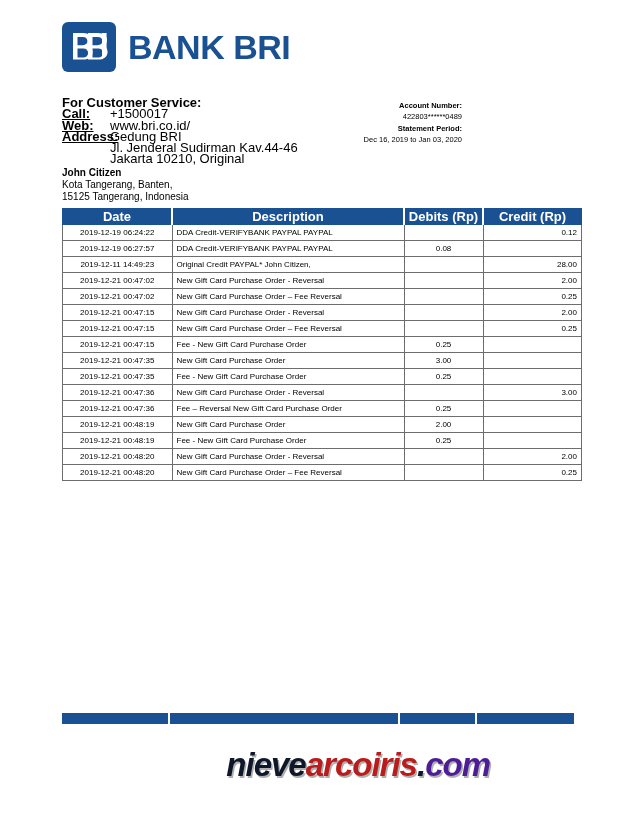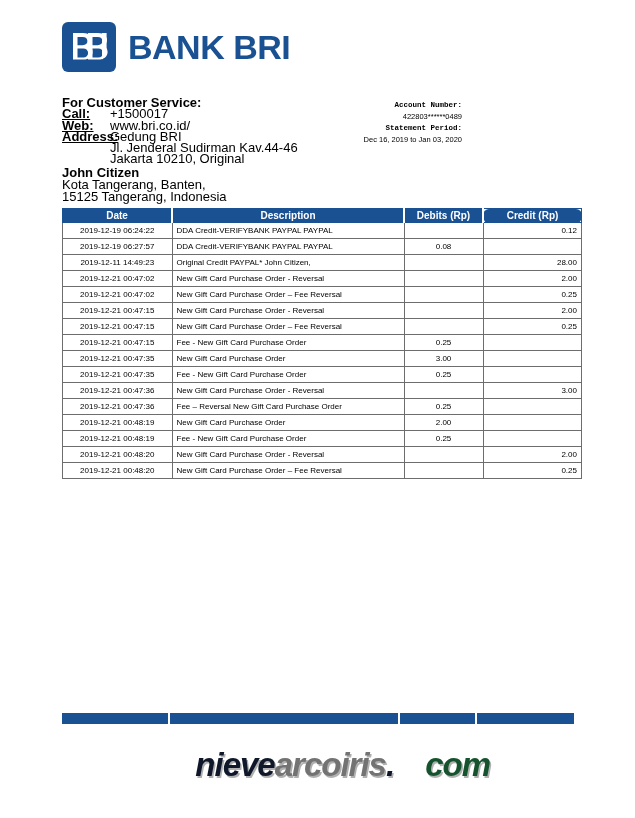--- a/index.html
+++ b/index.html
@@ -80,32 +80,31 @@
     position: absolute;
     right: 56px;
     top: 100px;
     text-align: right;
     font-size: 7.5px;
     line-height: 11.3px;
   }
   .acct-label {
     font-weight: bold;
     white-space: nowrap;
-    font-family: Liberation Mono, monospace;
   }
   .acct-value {
     white-space: nowrap;
   }
 
   
   .addressee {
     position: absolute;
     left: 62px;
     top: 167px;
-    font-size: 13px;
+    font-size: 10px;
     line-height: 11.3px;
   }
   .addressee-name {
     font-weight: bold;
     margin-bottom: 1px;
   }
   .addressee-line {
     white-space: nowrap;
   }
 
@@ -116,41 +115,41 @@
     top: 208px;
     width: 512px;
     border-collapse: collapse;
     table-layout: fixed;
     font-size: 8px;
   }
   .txn-table th {
     background: #1a5193;
     color: #ffffff;
     font-weight: bold;
-    font-size: 10px;
+    font-size: 13px;
     height: 13px;
     text-align: center;
     border: 1px solid #1a5193;
     border-right: 2px solid #ffffff;
     padding: 0;
   }
   .txn-table th:last-child {
     border-right: 1px solid #1a5193;
   }
   .txn-table td {
     border: 1px solid #6d6d6d;
     height: 15px;
     padding: 0 4px;
     white-space: nowrap;
     overflow: hidden;
   }
   .col-date   { width: 108px; text-align: center; }
   .col-desc   { width: 230px; text-align: left; }
   .col-debit  { width: 77px;  text-align: center; }
-  .col-credit { width: 97px;  text-align: right; border-radius: 6px; }
+  .col-credit { width: 97px;  text-align: right; }
 
   
   .footer-bar {
     position: absolute;
     left: 62px;
     top: 713px;
     width: 512px;
     height: 11px;
     display: flex;
   }
@@ -173,22 +172,22 @@
     top: 748px;
     font-size: 33px;
     font-weight: bold;
     font-style: italic;
     letter-spacing: -1px;
     line-height: 1;
     white-space: nowrap;
     text-shadow: 1.5px 1.5px 0 rgba(80,80,80,0.45);
   }
   .wm-a { color: #0f172a; }
-  .wm-b { color: #737373; }
-  .wm-c { color: #14532d; margin-left: 31px; }
+  .wm-b { color: #b91c1c; }
+  .wm-c { color: #4c1d95; }
 </style>
 </head>
 <body>
 
 <div class="page">
 
   <div class="brand">
     <span class="logo-mark">
       <svg width="54" height="50" viewBox="0 0 54 50" xmlns="http://www.w3.org/2000/svg">
         <rect x="0" y="0" width="54" height="50" rx="6" ry="6" fill="#1a5193"></rect>

